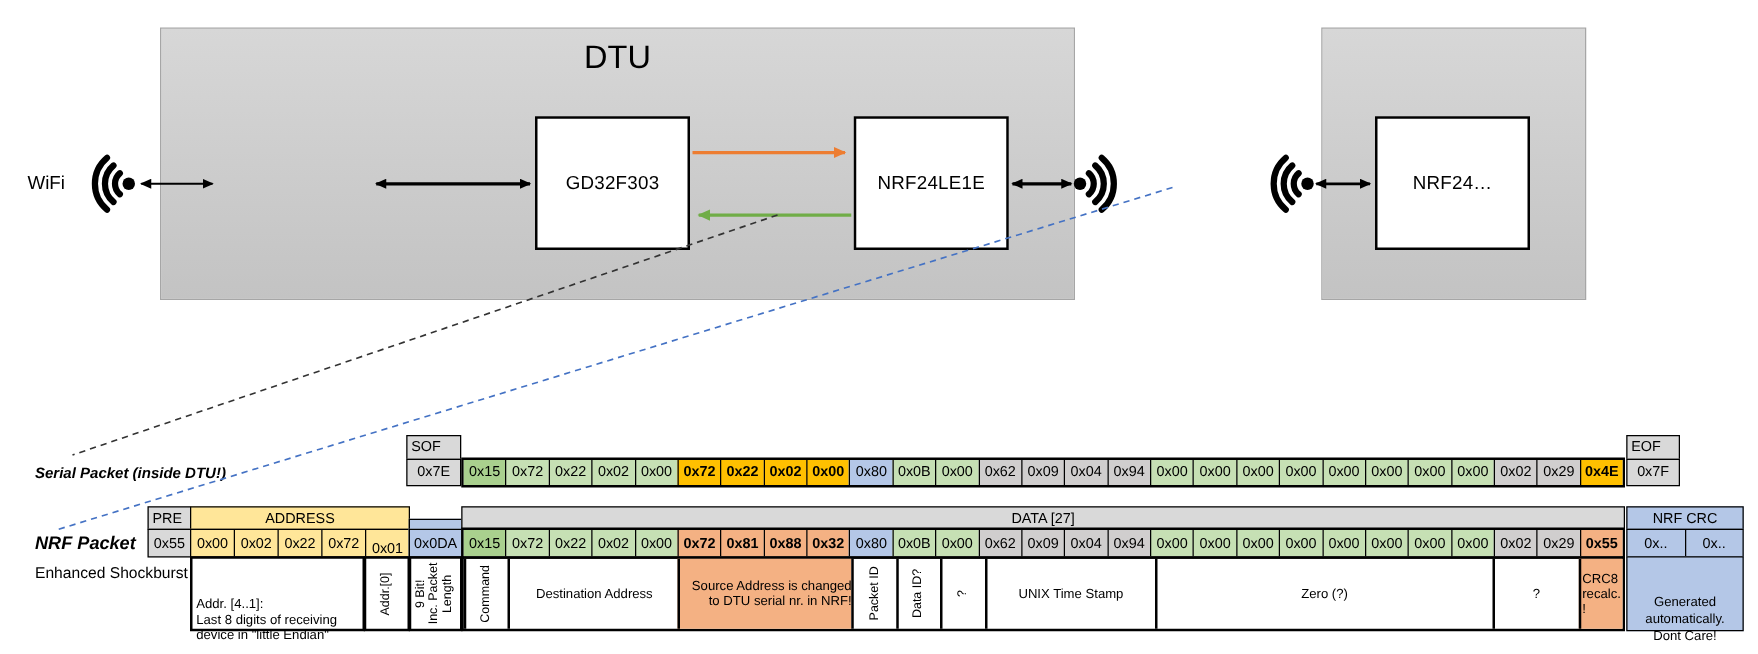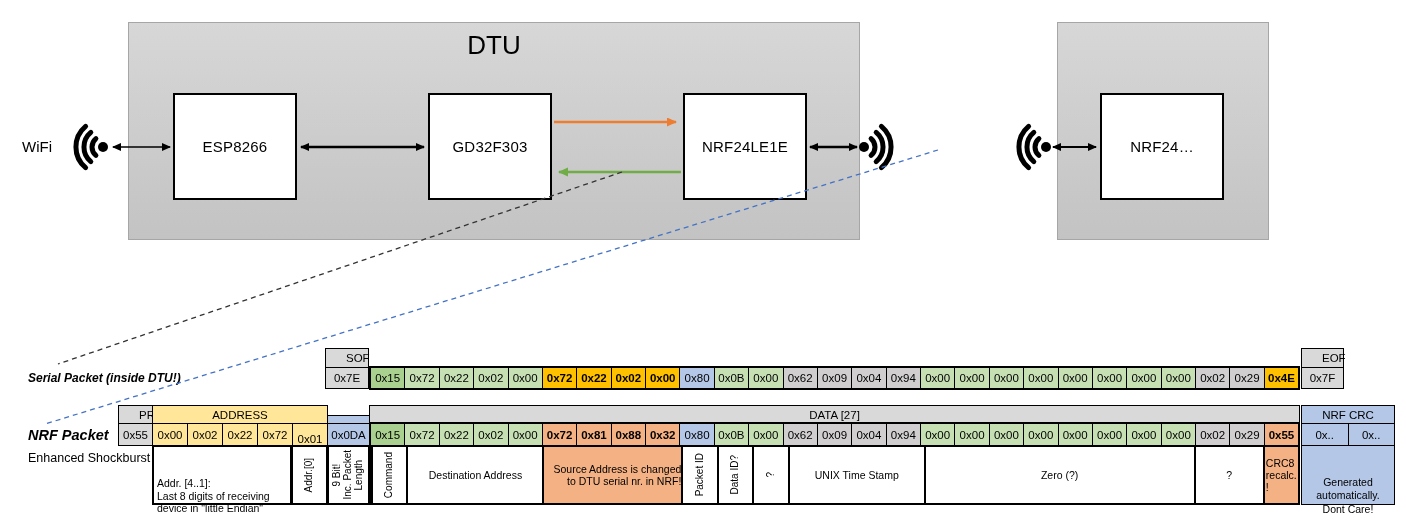--- a/index.html
+++ b/index.html
@@ -6,21 +6,21 @@
   .canvas{position:relative;width:1406px;height:523px;background:#fff;overflow:hidden;
           font-family:"Liberation Sans", sans-serif;color:#000;}
   .abs{position:absolute;box-sizing:border-box;}
   .gbox{background:linear-gradient(#d7d7d7,#c3c3c3);border:1px solid #a6a6a6;}
   .comp{background:#fff;border:2px solid #000;display:flex;align-items:center;justify-content:center;
         font-size:15px;letter-spacing:.2px;}
   .title{font-size:26px;text-align:center;}
   .plabel{font-weight:bold;font-style:italic;}
   .box{border:1px solid #000;}
   .thick{border:2px solid #000;}
-  .hdr{display:flex;align-items:center;font-size:11.5px;padding-left:20px;}
+  .hdr{display:flex;align-items:center;font-size:11.5px;padding-left:3px;}
   .hdr.center{justify-content:center;padding-left:0;}
   .cellbox{display:flex;align-items:center;justify-content:center;font-size:11.5px;}
   .cellrow{display:flex;align-items:stretch;}
   .cell{flex:1 1 0;display:flex;align-items:center;justify-content:center;font-size:11.5px;
         border-left:1px solid #000;overflow:hidden;min-width:0;}
   .cell:first-child{border-left:0;}
   .annrow .cell{border-left:2px solid #000;font-size:10.5px;}
   .annrow .cell span{white-space:pre-line;line-height:1.15;}
   .annrow .cell[style*="flex-start"]{padding-left:3px;}
   .annrow .cell[style*="flex-start"] span{text-align:right;}
@@ -42,23 +42,20 @@
 </style>
 </head>
 <body>
 
 <div class="canvas">
 
   <div class="abs gbox" style="left:128px;top:22px;width:732px;height:218px"></div>
   <div class="abs gbox" style="left:1057px;top:22px;width:212px;height:218px"></div>
   <div class="abs title" style="left:128px;top:30px;width:732px">DTU</div>
 
-  <div class="abs comp" style="left:173px;top:93px;width:124px;height:107px">
-    <span>ESP8266</span>
-  </div>
   <div class="abs comp" style="left:428px;top:93px;width:124px;height:107px">
     <span>GD32F303</span>
   </div>
   <div class="abs comp" style="left:683px;top:93px;width:124px;height:107px">
     <span>NRF24LE1E</span>
   </div>
   <div class="abs comp" style="left:1100px;top:93px;width:124px;height:107px">
     <span>NRF24…</span>
   </div>
 

